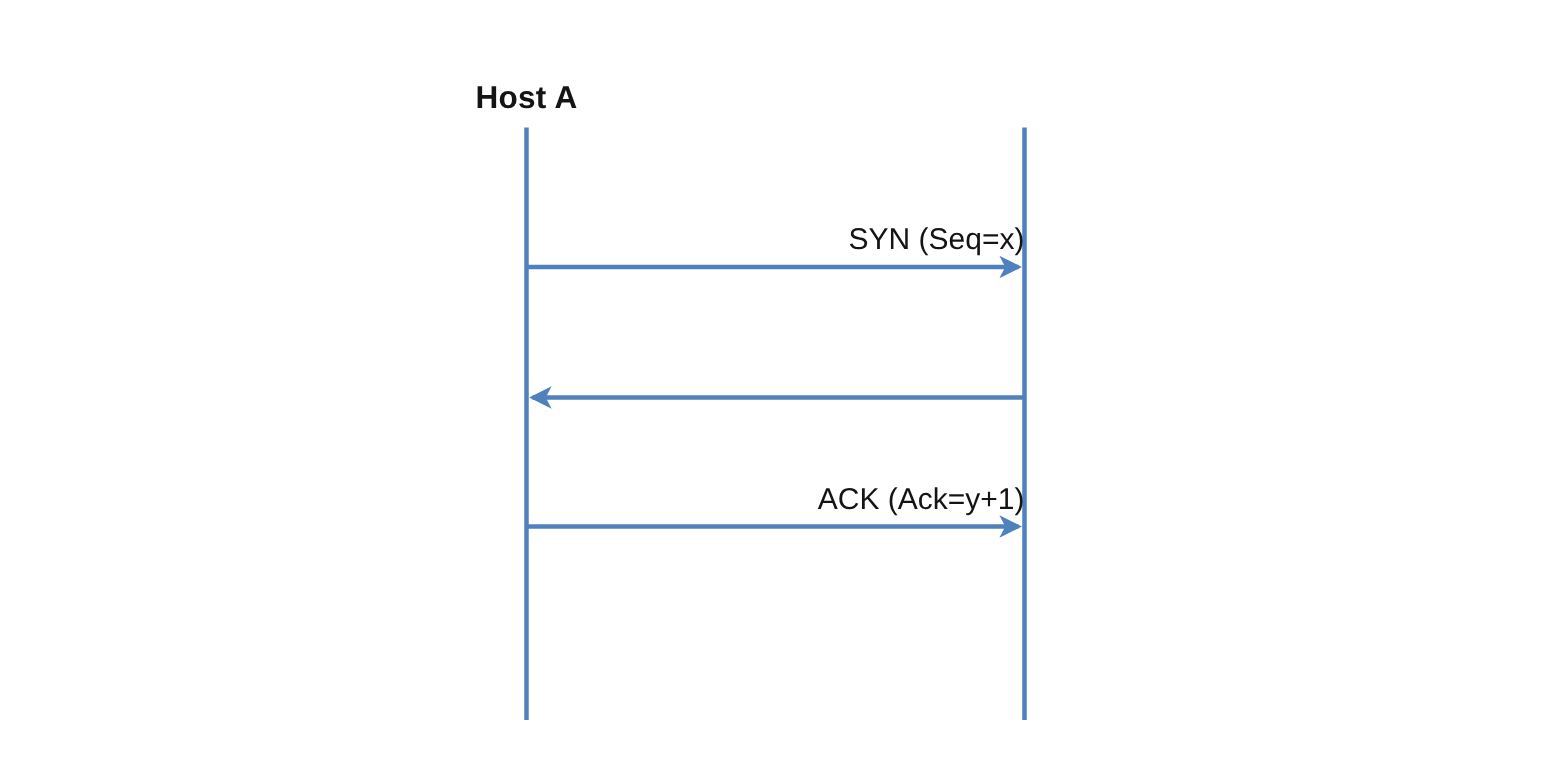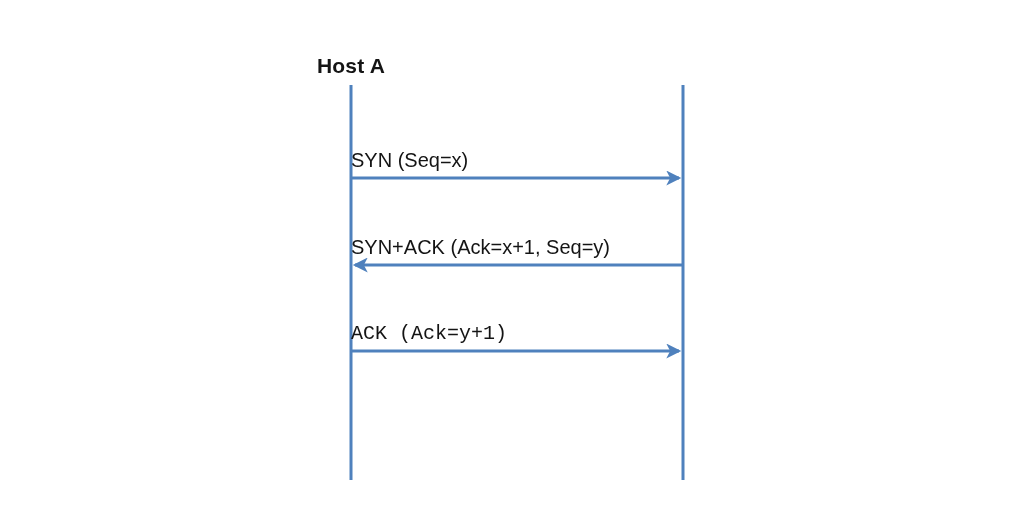--- a/index.html
+++ b/index.html
@@ -41,28 +41,28 @@
     color:var(--text-color);
     letter-spacing:0.2px;
     white-space:nowrap;
   }
   .host-label.host-a{ left:281px; top:54px; }
   .host-label.host-b{ left:613px; top:54px; }
   .msg-label{
     position:absolute;
     left:351px;
     width:332px;
-    text-align:left;
+    text-align:right;
     font-size:20px;
     color:var(--text-color);
     white-space:nowrap;
   }
   .msg-label.msg-0{ top:149px; }
   .msg-label.msg-1{ top:236px; }
-  .msg-label.msg-2{ top:322px;font-family:Liberation Mono, monospace; }
+  .msg-label.msg-2{ top:322px; }
 </style>
 </head>
 <body>
 
 <div class="stage">
 
   <svg class="diagram-svg" width="1033" height="511" viewBox="0 0 1033 511">
     <defs>
       <marker id="arrowhead" viewBox="0 0 10 10" refX="8.5" refY="5" markerWidth="6" markerHeight="5" orient="auto-start-reverse">
         <path d="M0,0 L10,5 L0,10 L2.6,5 z" fill="var(--line-color)"></path>
@@ -73,16 +73,15 @@
     <line class="lifeline" x1="683" y1="85" x2="683" y2="480"></line>
 
     <line class="msg-arrow" x1="352" y1="178" x2="679" y2="178" marker-end="url(#arrowhead)"></line>
     <line class="msg-arrow" x1="682" y1="265" x2="355" y2="265" marker-end="url(#arrowhead)"></line>
     <line class="msg-arrow" x1="352" y1="351" x2="679" y2="351" marker-end="url(#arrowhead)"></line>
   </svg>
 
   <div class="host-label host-a">Host A</div>
 
   <div class="msg-label msg-0">SYN (Seq=x)</div>
-  <div class="msg-label msg-1">SYN+ACK (Ack=x+1, Seq=y)</div>
   <div class="msg-label msg-2">ACK (Ack=y+1)</div>
 
 </div>
 
 </body></html>

